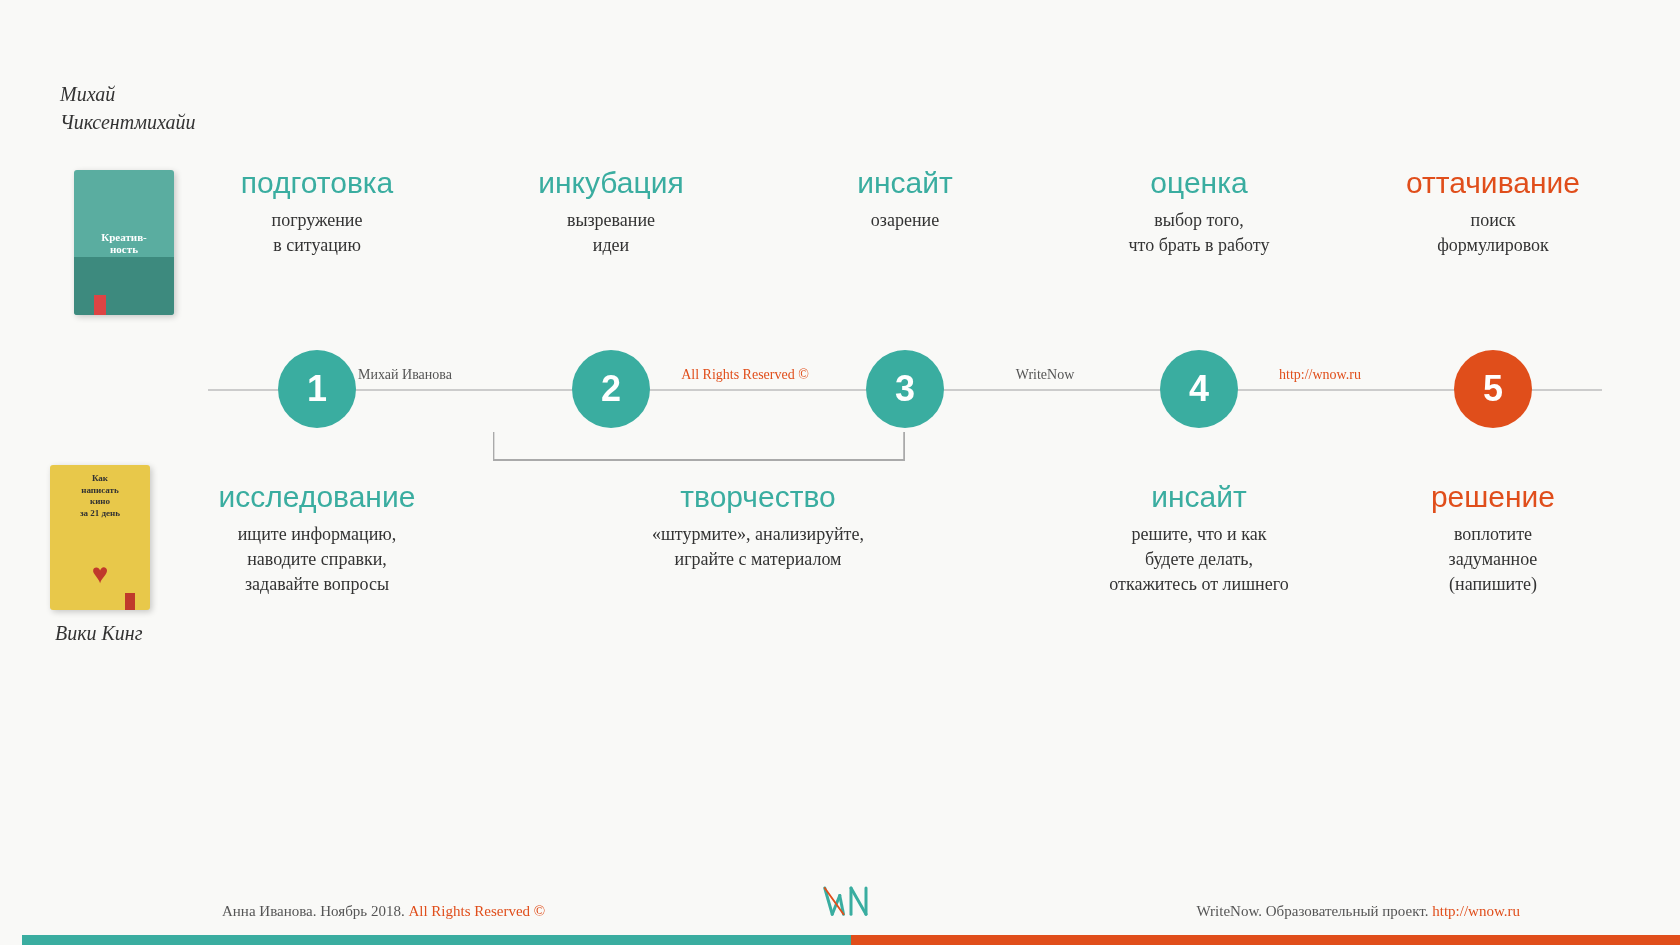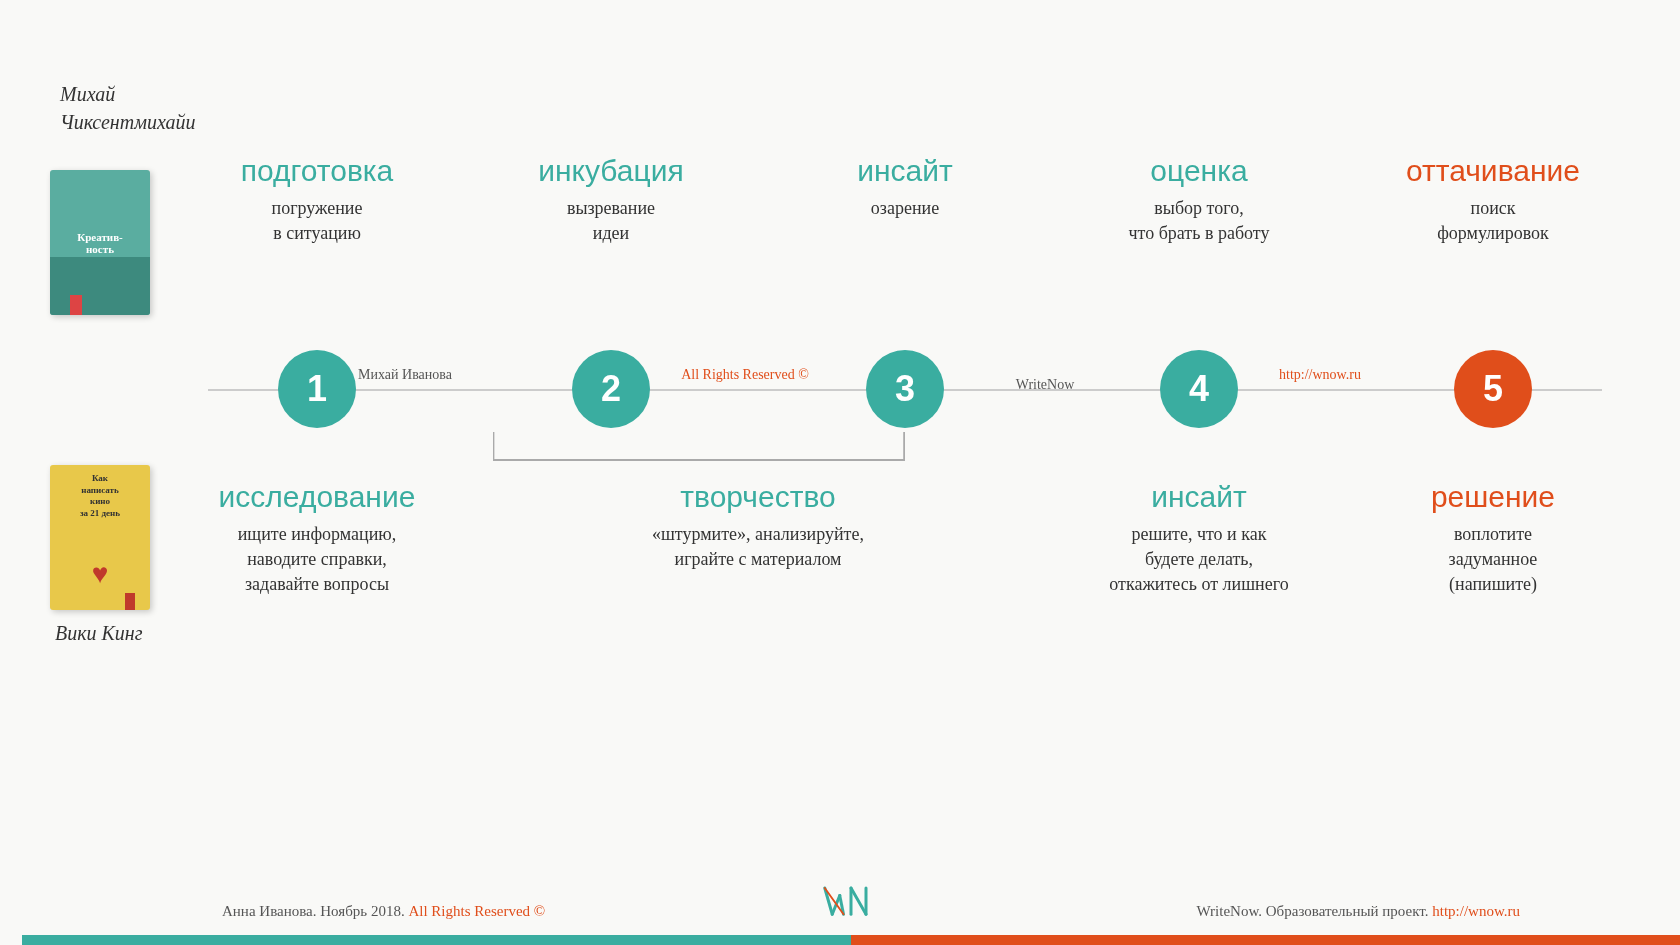--- a/index.html
+++ b/index.html
@@ -53,20 +53,21 @@
       height: 145px;
       background: #5aada0;
       border-radius: 3px;
       position: relative;
       box-shadow: 2px 2px 6px rgba(0,0,0,0.2);
       display: flex;
       align-items: center;
       justify-content: center;
       flex-direction: column;
       overflow: hidden;
+      margin-left: 24px;
     }
     .book-cover-creativity::before {
       content: '';
       position: absolute;
       bottom: 0;
       left: 0;
       right: 0;
       height: 40%;
       background: #3d8a7e;
     }
@@ -296,21 +297,20 @@
     }
     .between-rights {
       left: calc(34% - 50px);
       width: 160px;
       text-align: center;
     }
     .between-writenow {
       left: calc(54% - 40px);
       width: 130px;
       text-align: center;
-      margin-top: 10px;
     }
     .between-url {
       left: calc(74% - 40px);
       width: 130px;
       text-align: center;
     }
   </style>
 </head>
 <body>
 
@@ -335,21 +335,21 @@
       <div class="kino-bookmark"></div>
     </div>
   </div>
 
   <div class="author-bottom">
     <span>Вики Кинг</span>
   </div>
 
   <div class="diagram-area">
 
-    <div style="display:flex; position:absolute; top:4px; left:0; right:0;">
+    <div style="display:flex; position:absolute; top:16px; left:0; right:0;">
 
       <div class="stage-col">
         <div class="stage-title-teal">подготовка</div>
         <div class="stage-desc">погружение<br>в ситуацию</div>
       </div>
 
       <div class="stage-col">
         <div class="stage-title-teal">инкубация</div>
         <div class="stage-desc">вызревание<br>идеи</div>
       </div>

